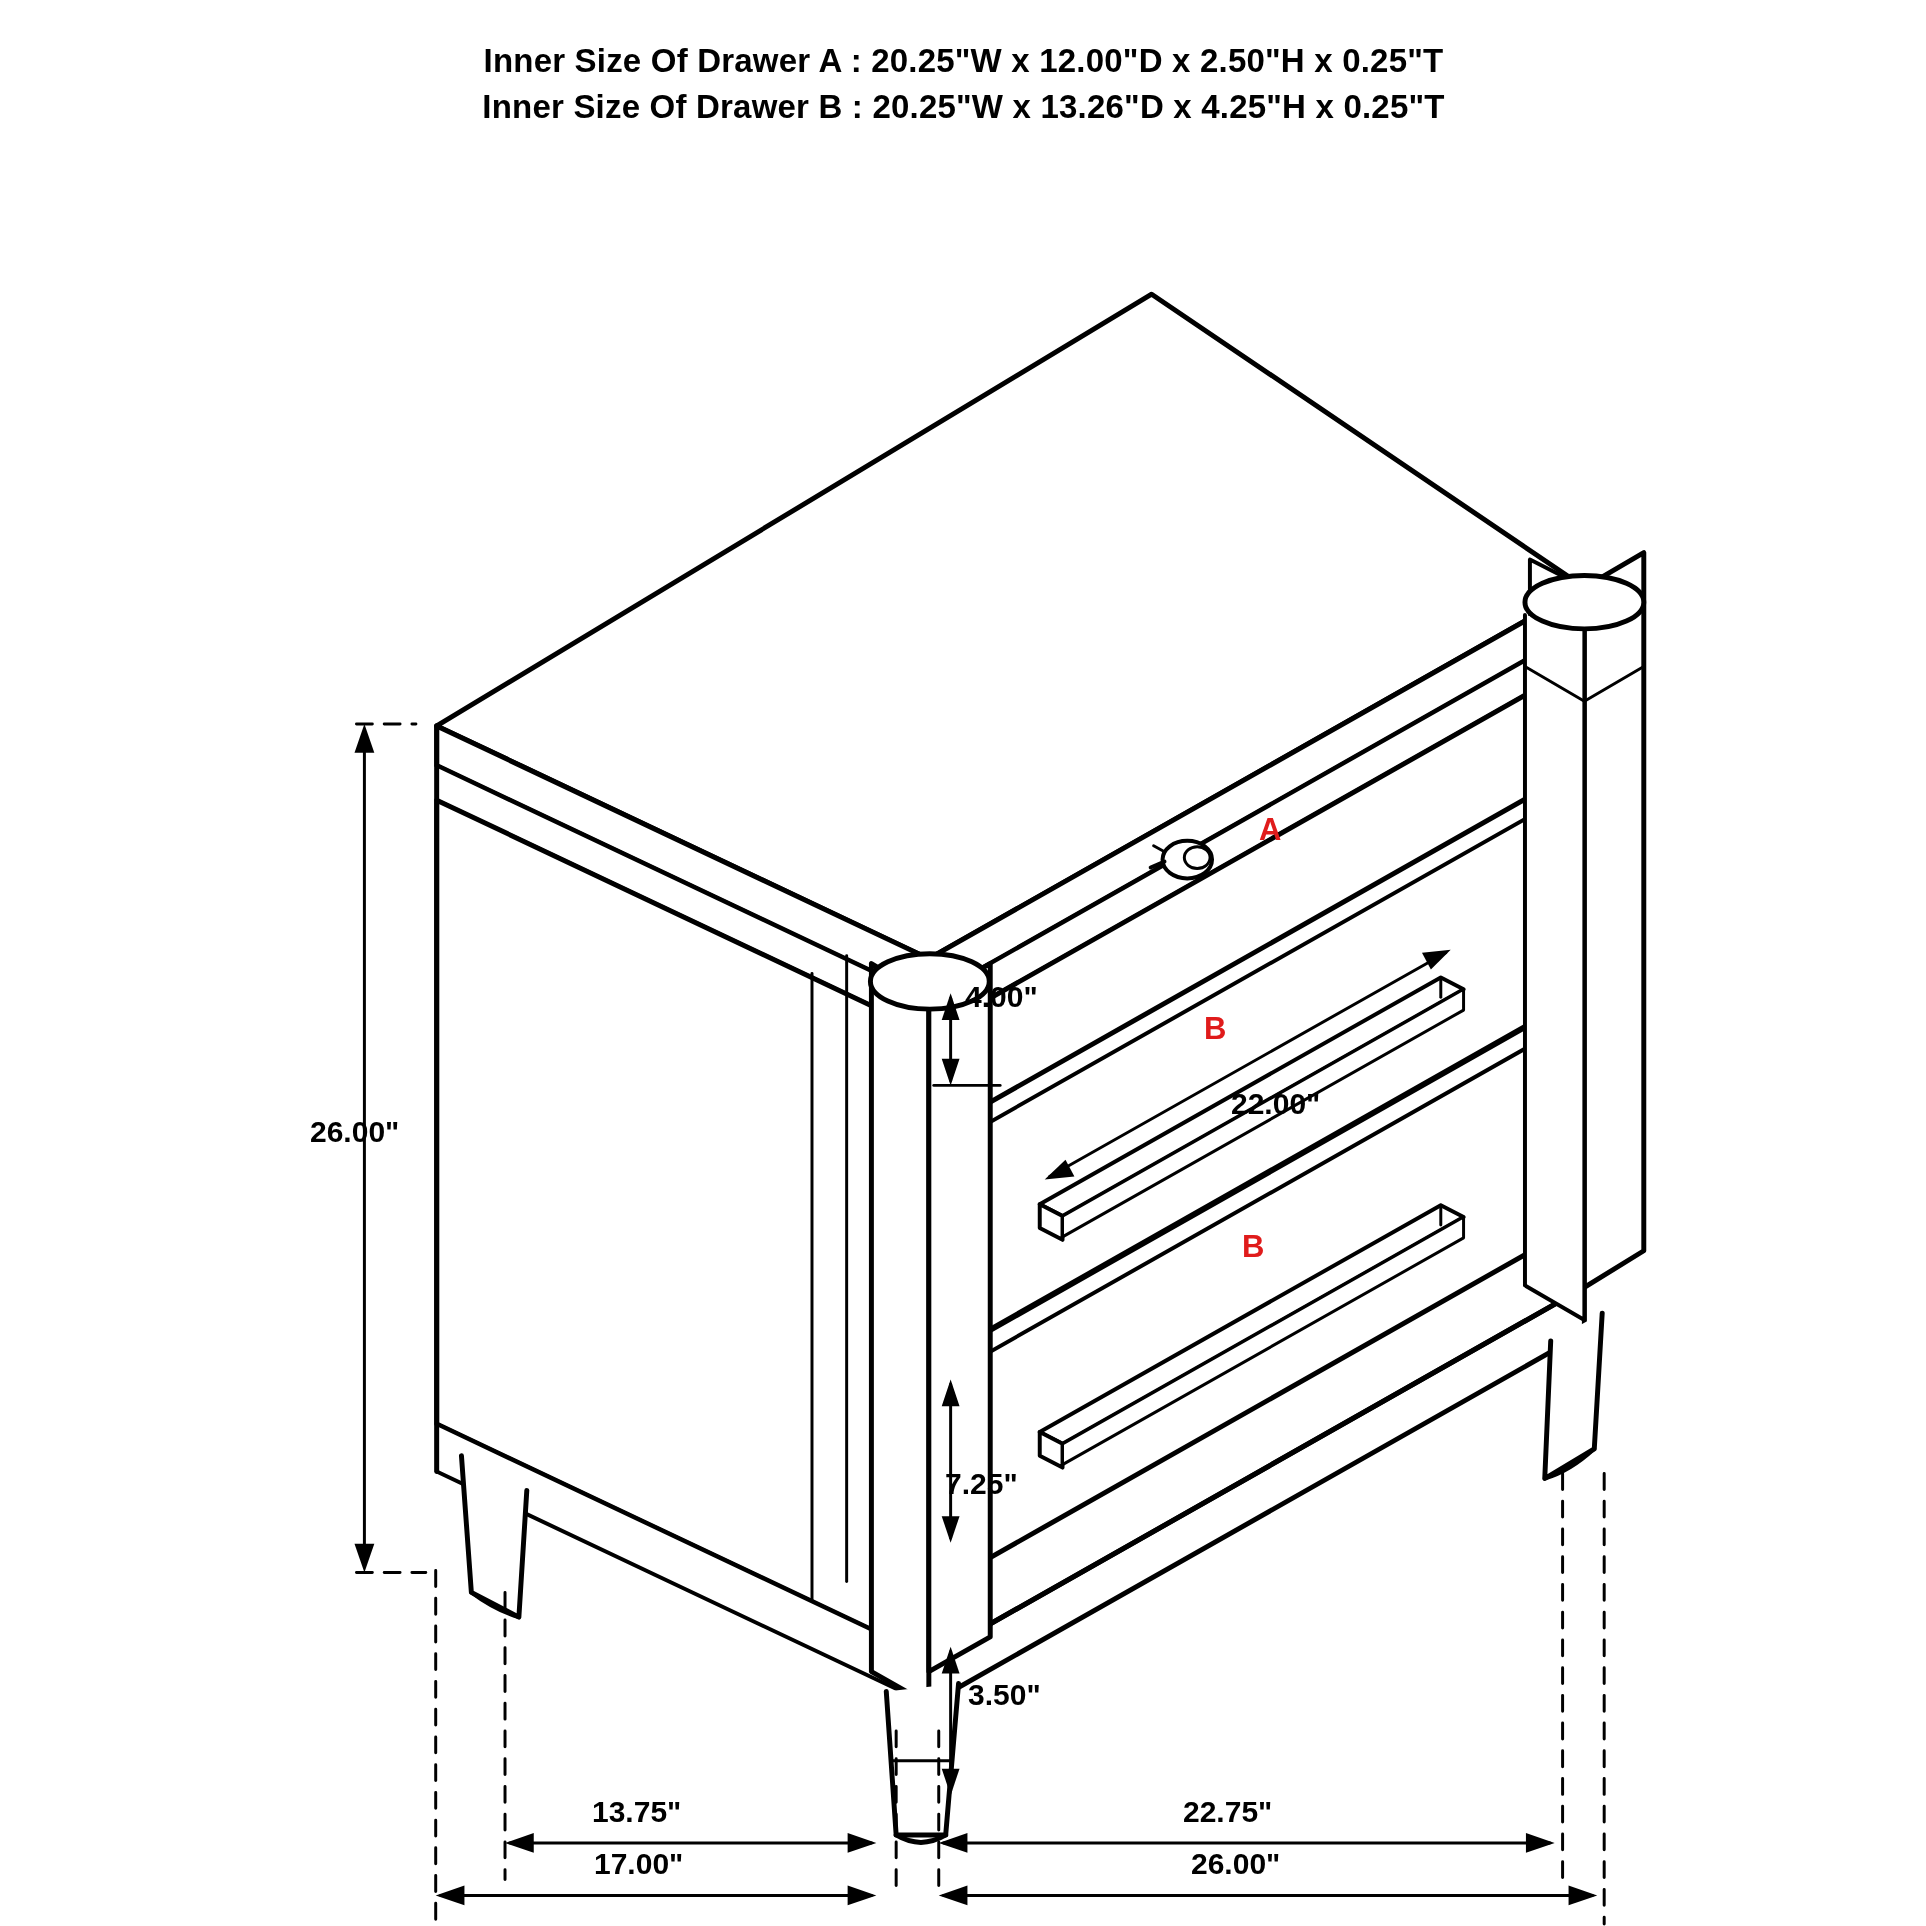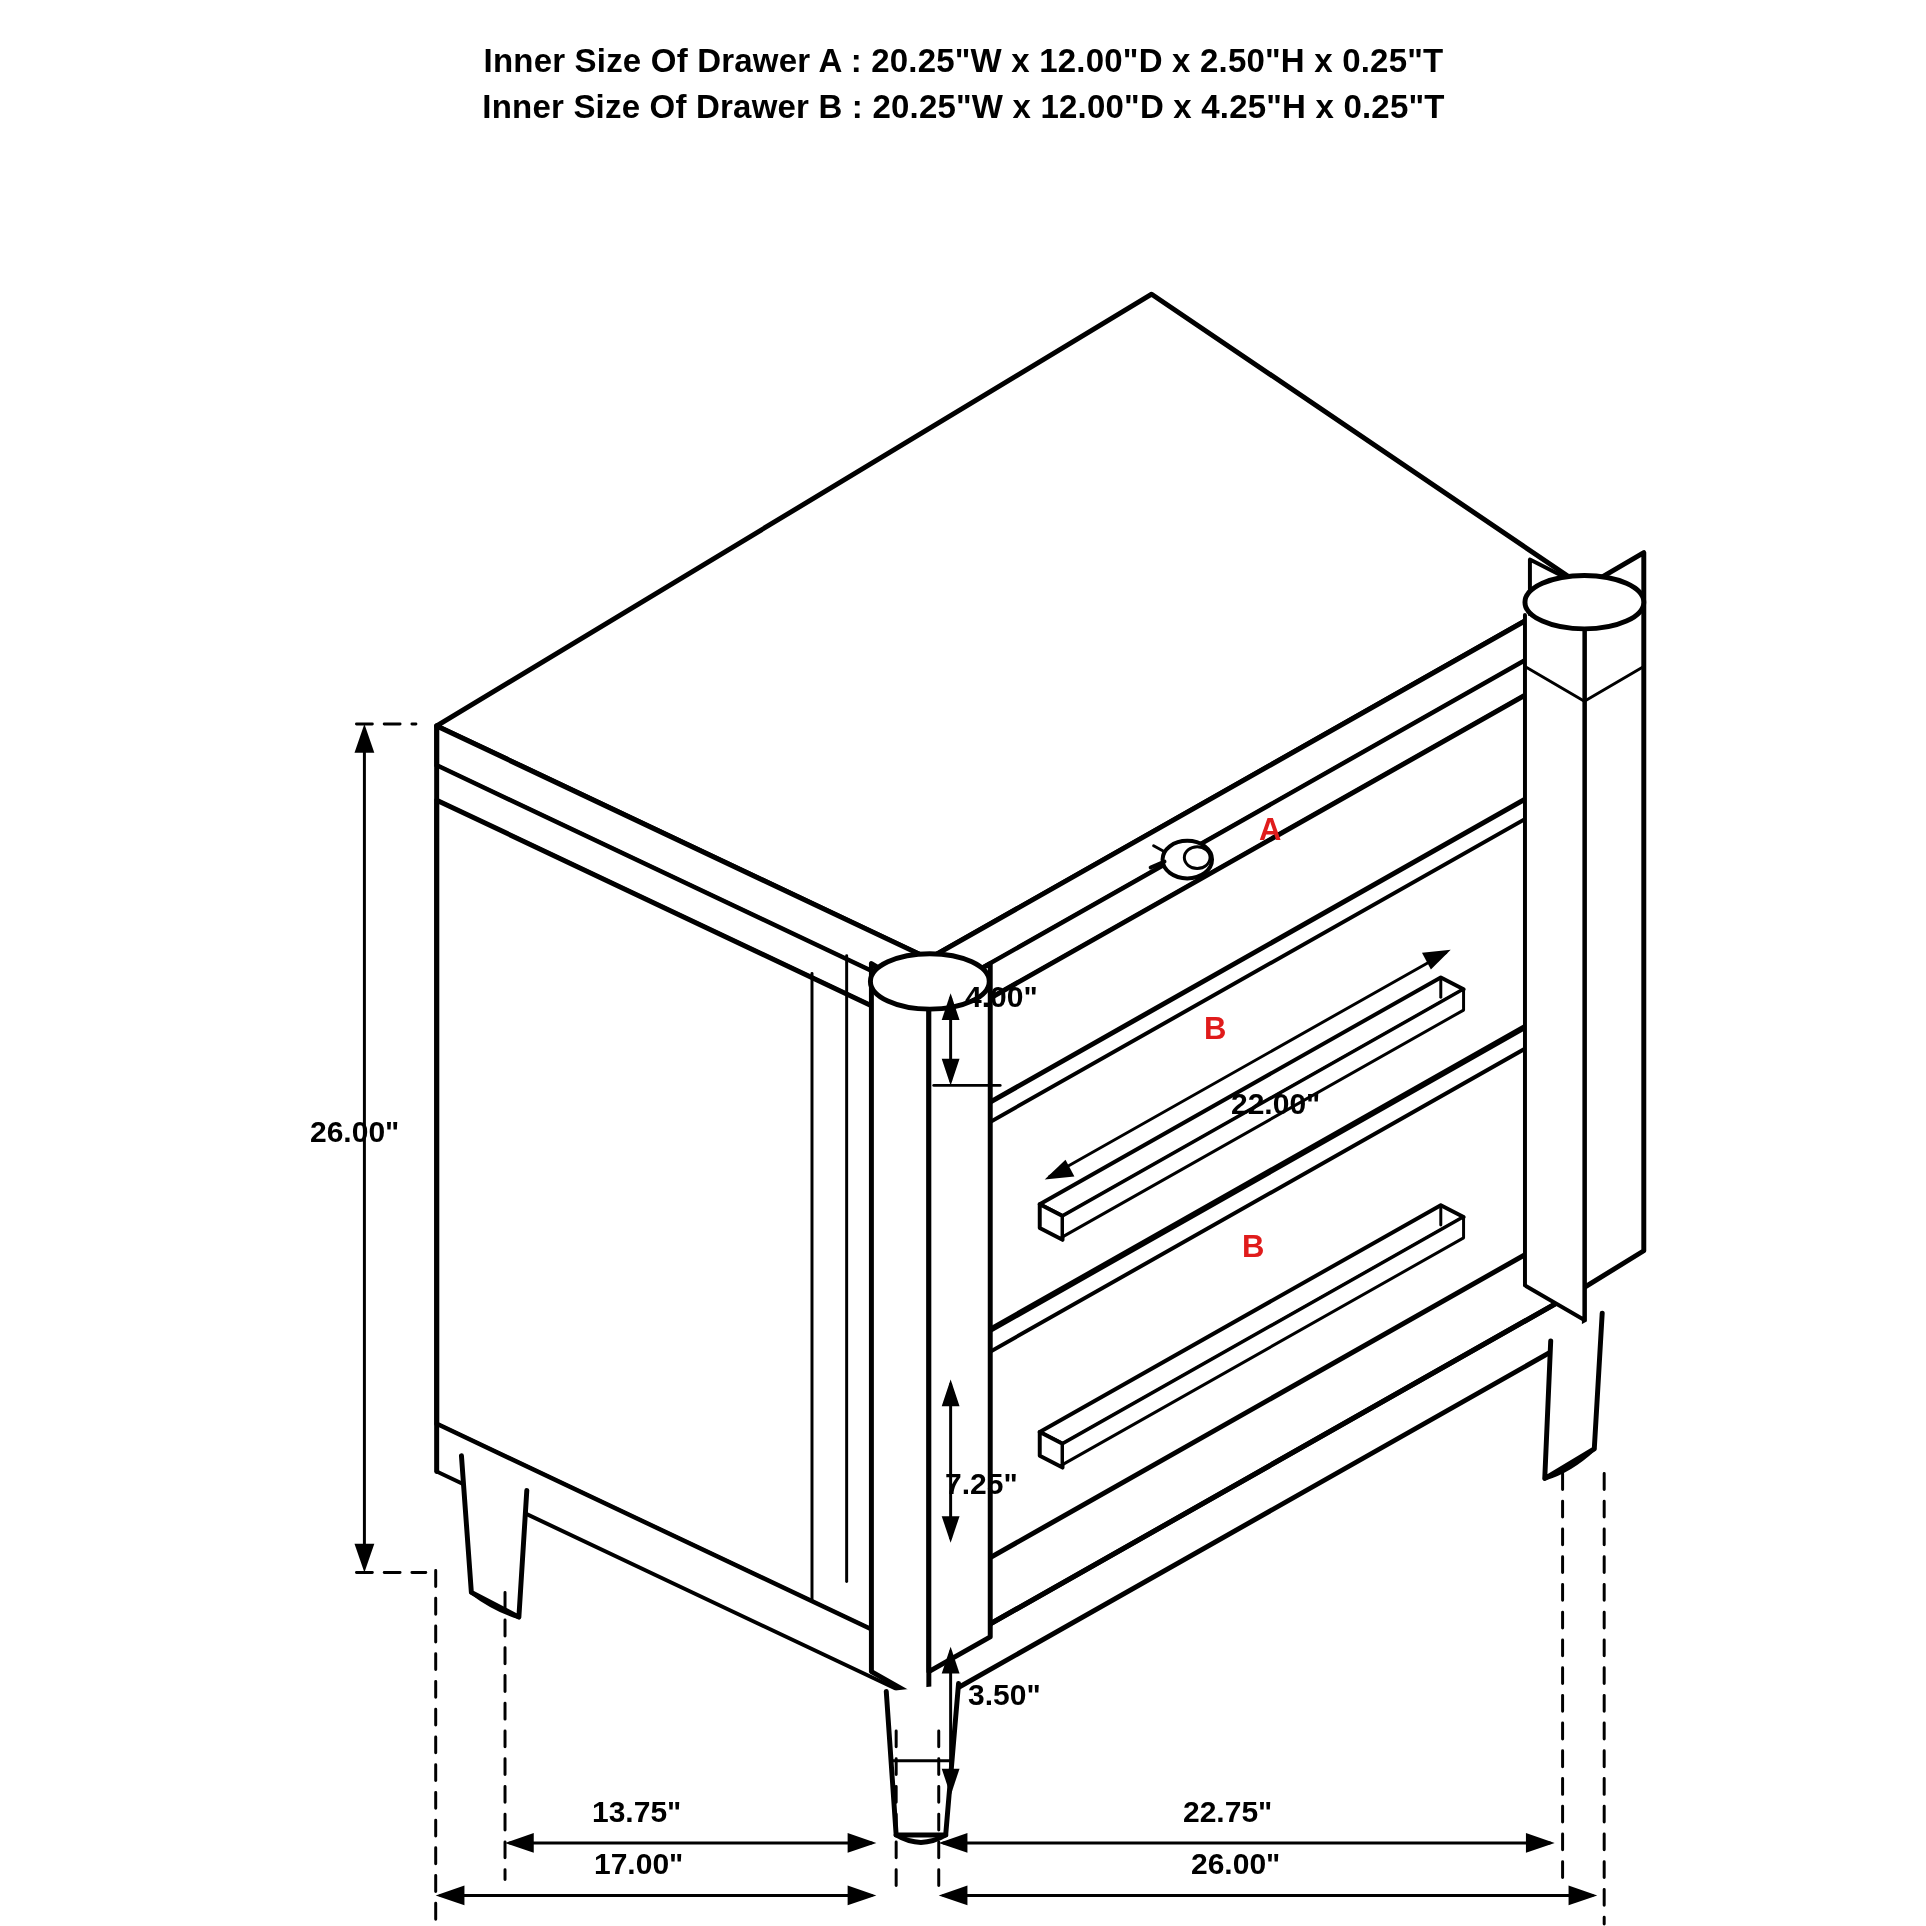--- a/index.html
+++ b/index.html
@@ -58,21 +58,21 @@
     white-space: nowrap;
   }
 </style>
 </head>
 <body>
 
 <div id="stage">
 
   <div class="header">
     <div class="header-line">Inner Size Of Drawer A : 20.25"W x 12.00"D x 2.50"H x 0.25"T</div>
-    <div class="header-line">Inner Size Of Drawer B : 20.25"W x 12.00"D x 4.25"H x 0.25"T</div>
+    <div class="header-line">Inner Size Of Drawer B : 20.25"W x 13.26"D x 4.25"H x 0.25"T</div>
   </div>
 
   <svg class="drawing" viewBox="0 0 1946 1946">
     <g fill="none" stroke="#000000" stroke-width="4" stroke-linejoin="round" stroke-linecap="round">
 
       <path d="M 1163 289 L 1600 585 L 938 960 L 441 725 Z" fill="#ffffff" stroke-width="5"></path>
 
       <path d="M 1600 585 L 1600 625 L 938 1000 L 938 960 Z" fill="#ffffff" stroke-width="5"></path>
 
       <path d="M 441 725 L 441 765 L 938 1000 L 938 960 Z" fill="#ffffff" stroke-width="5"></path>

